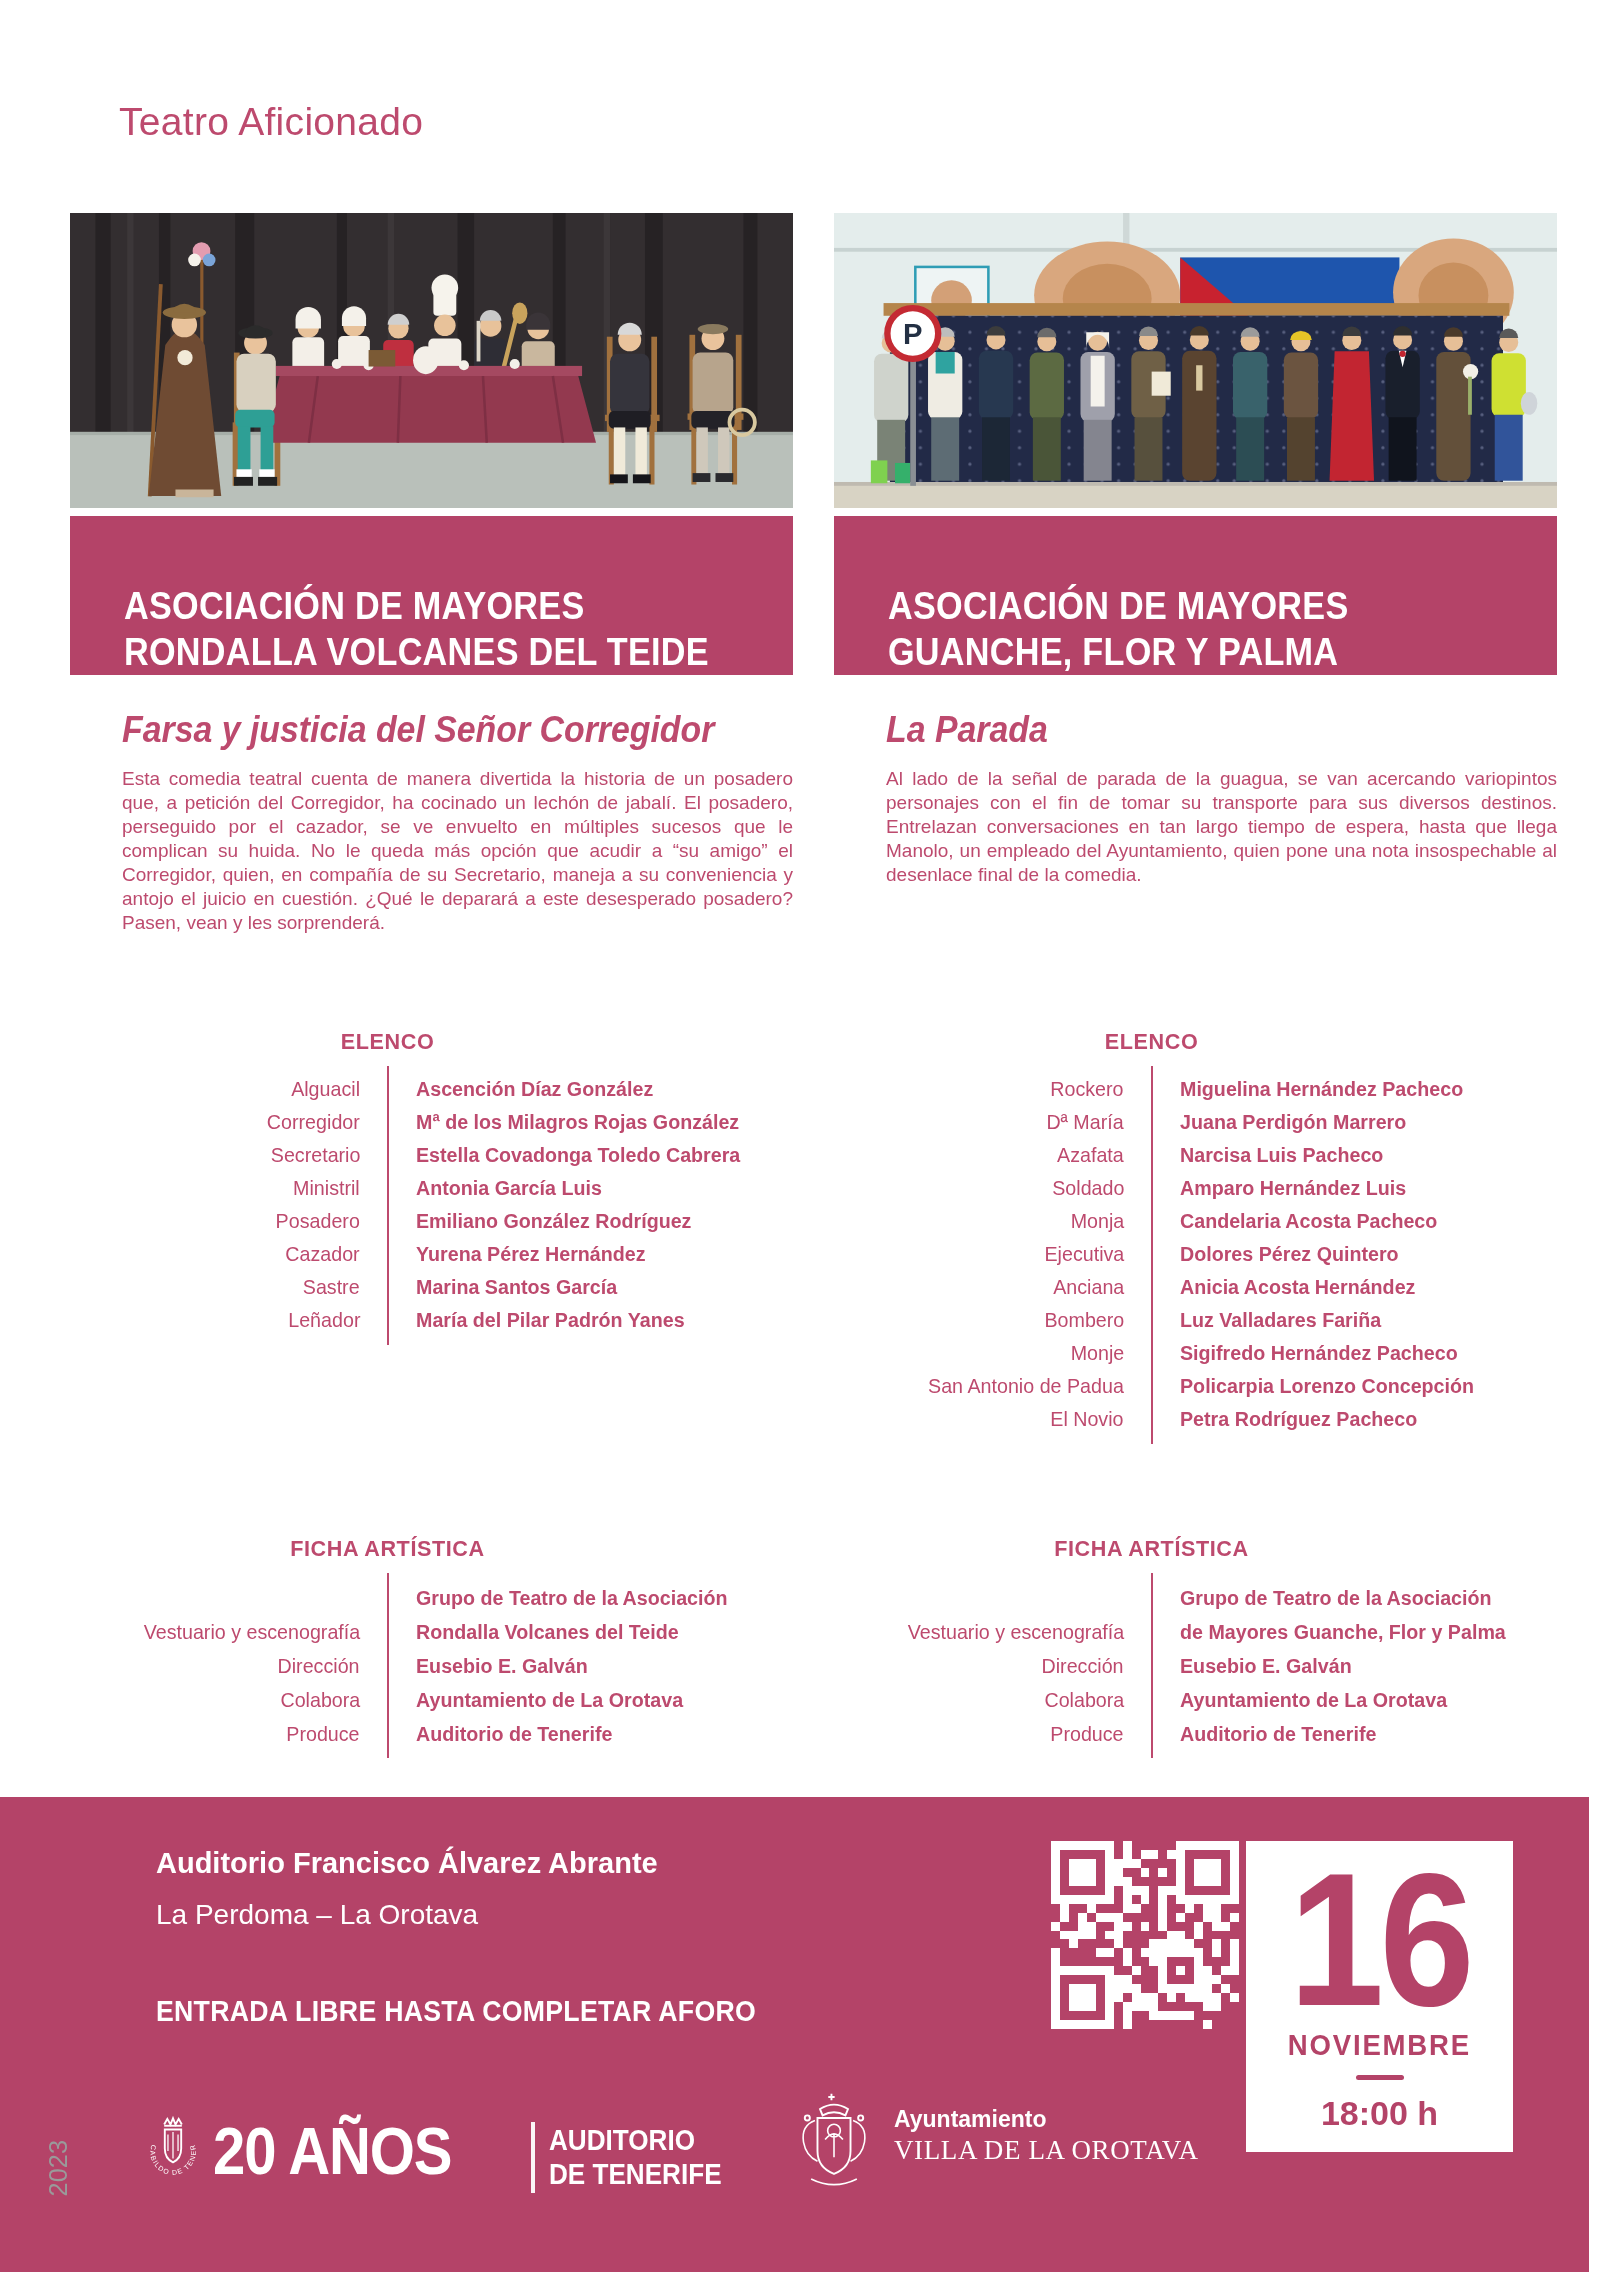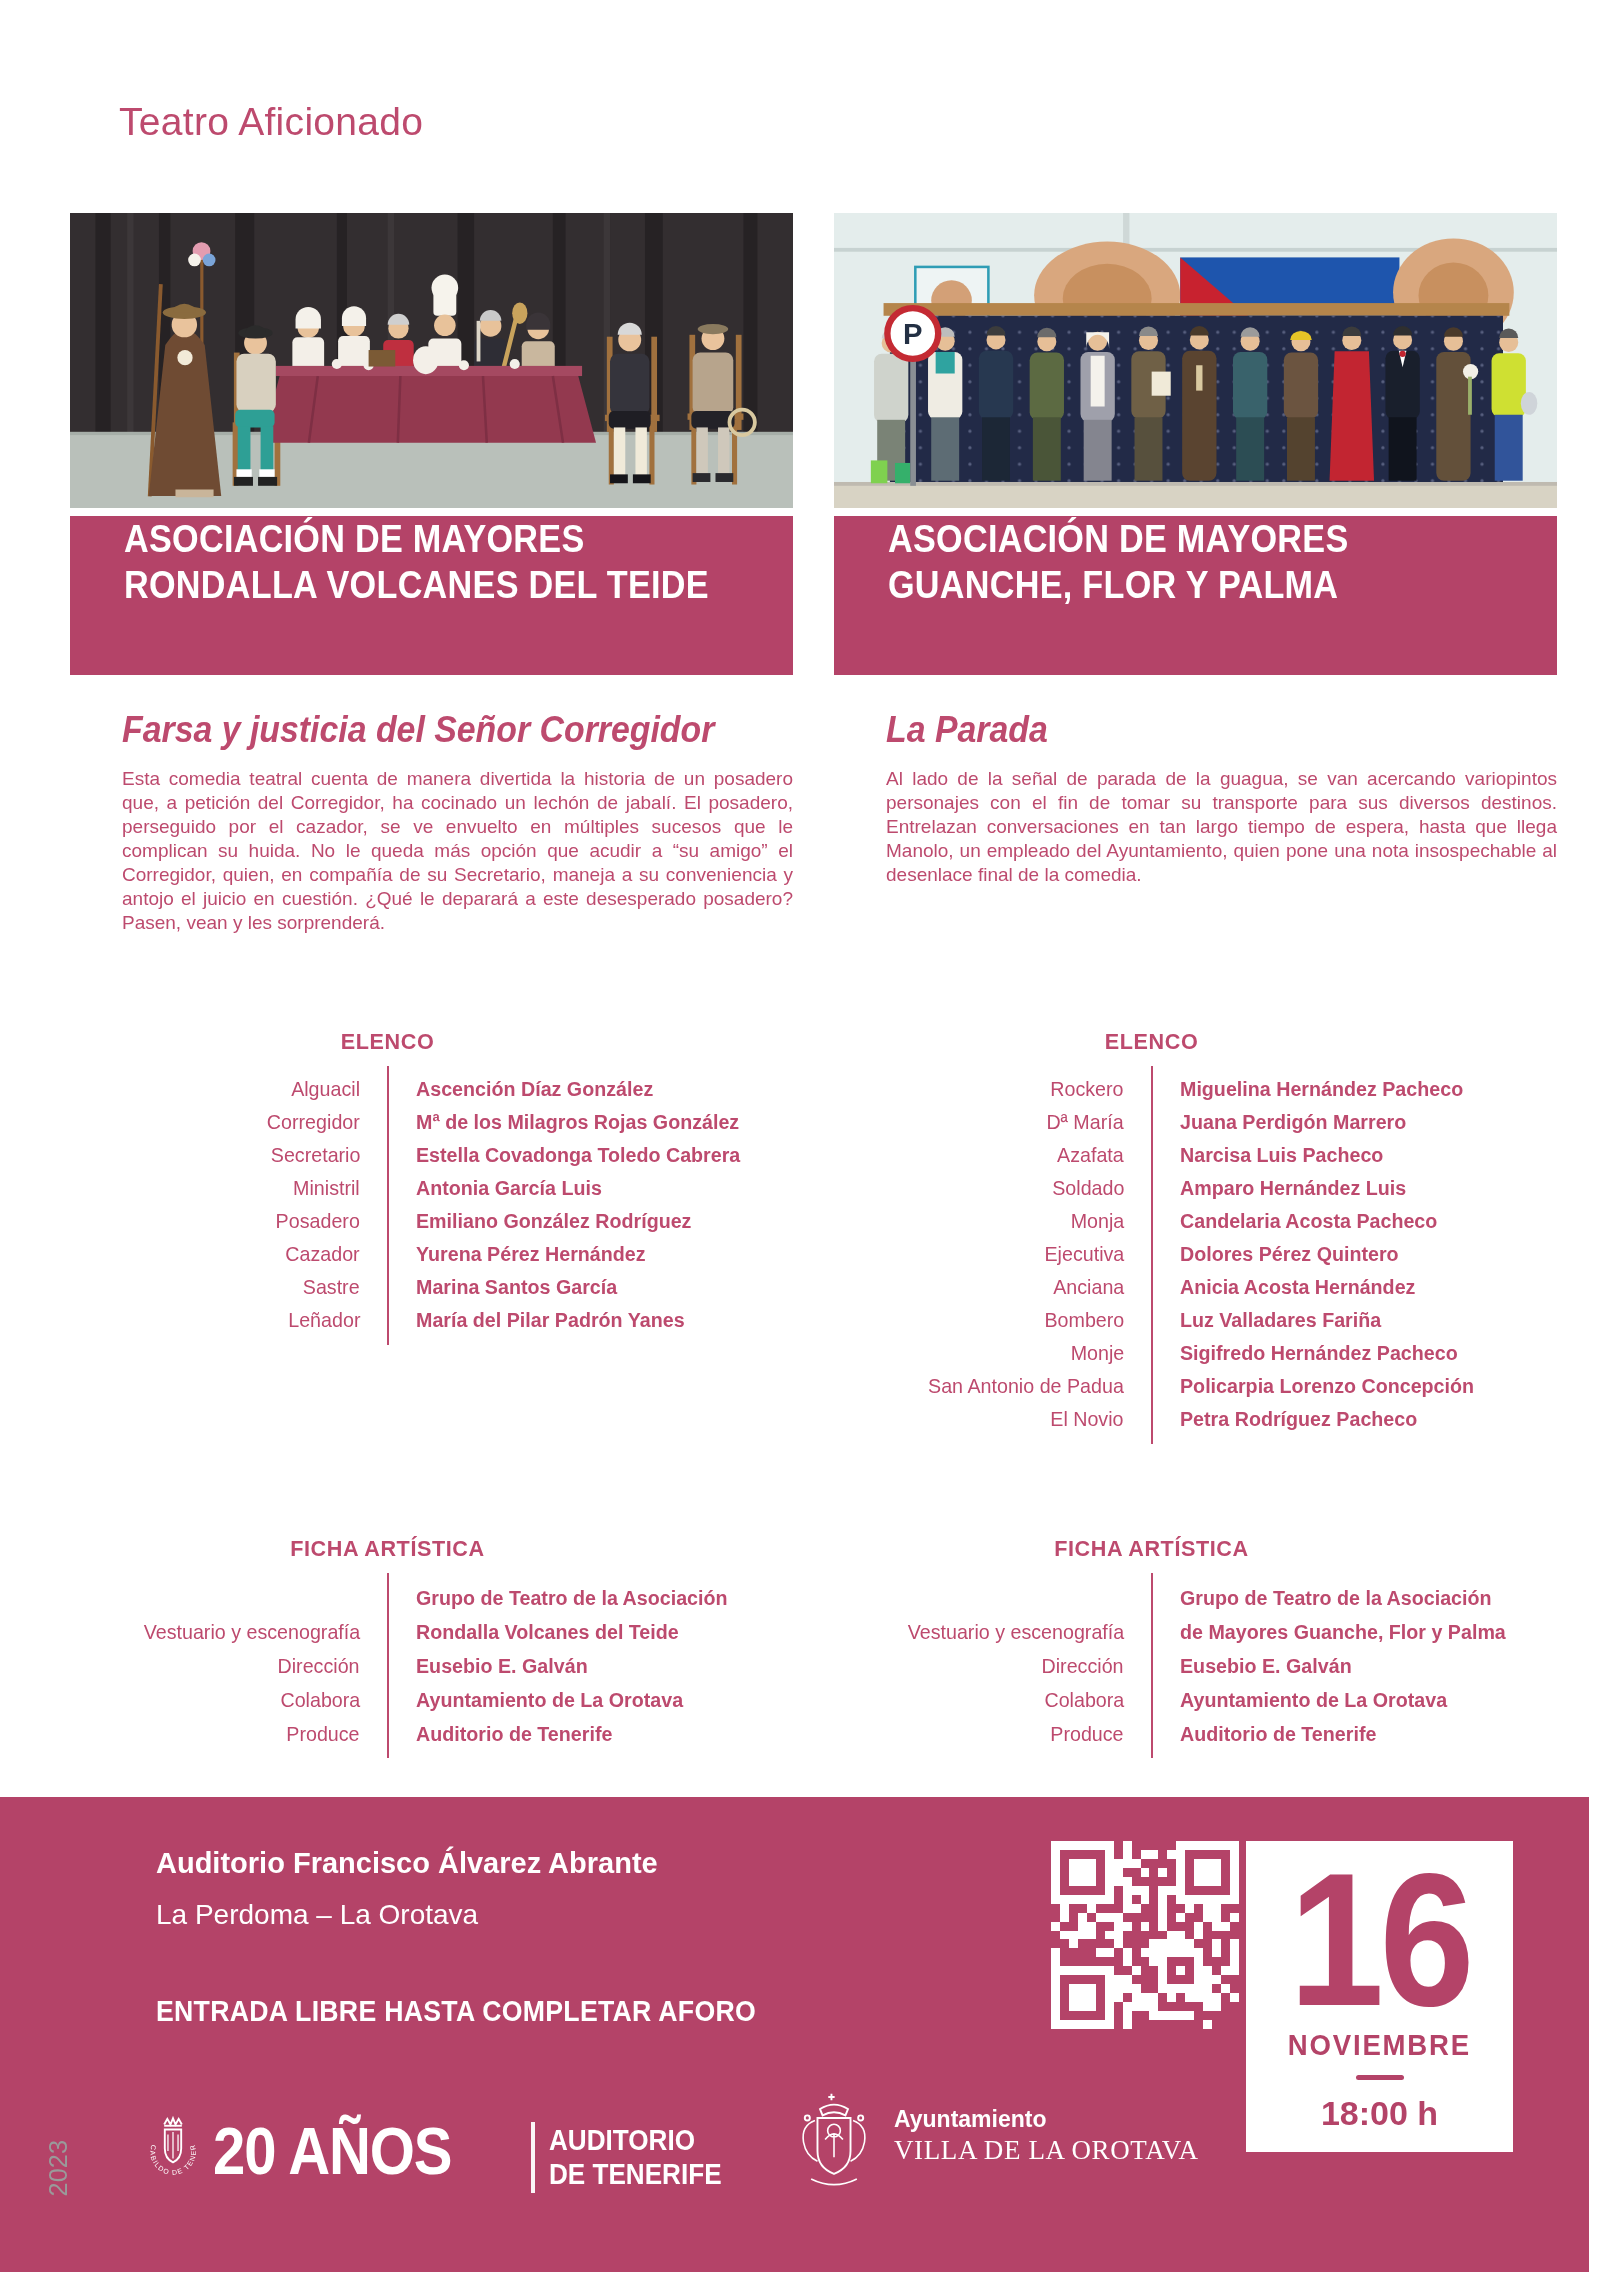--- a/index.html
+++ b/index.html
@@ -15,21 +15,21 @@
   .page-title{position:absolute;left:119px;top:100px;font-size:39px;font-weight:500;
               letter-spacing:0.3px;color:var(--accent)}
 
   .columns{position:absolute;left:70px;top:213px;width:1480px;display:flex;gap:41px}
   .show-col{flex:0 0 723px;width:723px}
 
   .photo{width:723px;height:295px;overflow:hidden}
   .photo svg{display:block;width:100%;height:100%}
 
   .banner{margin-top:7.6px;height:159px;background:var(--maroon);color:#fff;
-          display:flex;align-items:flex-start;padding-left:54px}
+          display:flex;align-items:flex-end;padding-left:54px}
   .banner-text{font-size:38px;line-height:46px;font-weight:700;white-space:pre-line;
                letter-spacing:0.3px;display:inline-block;transform:scaleX(.9);transform-origin:left center}
 
   .play-title{margin:33px 0 0 52px;font-size:36px;line-height:43px;font-style:italic;font-weight:600}
   .play-title span{display:inline-block;transform:scaleX(.94);transform-origin:left center}
 
   .synopsis{margin:16.5px 0 0 52px;width:671px;height:246px;font-size:19px;line-height:24px;
             text-align:justify;color:var(--accent)}
 
   .list-heading{width:635px;text-align:center;font-size:21.6px;font-weight:700;letter-spacing:0.6px;height:25.4px}

